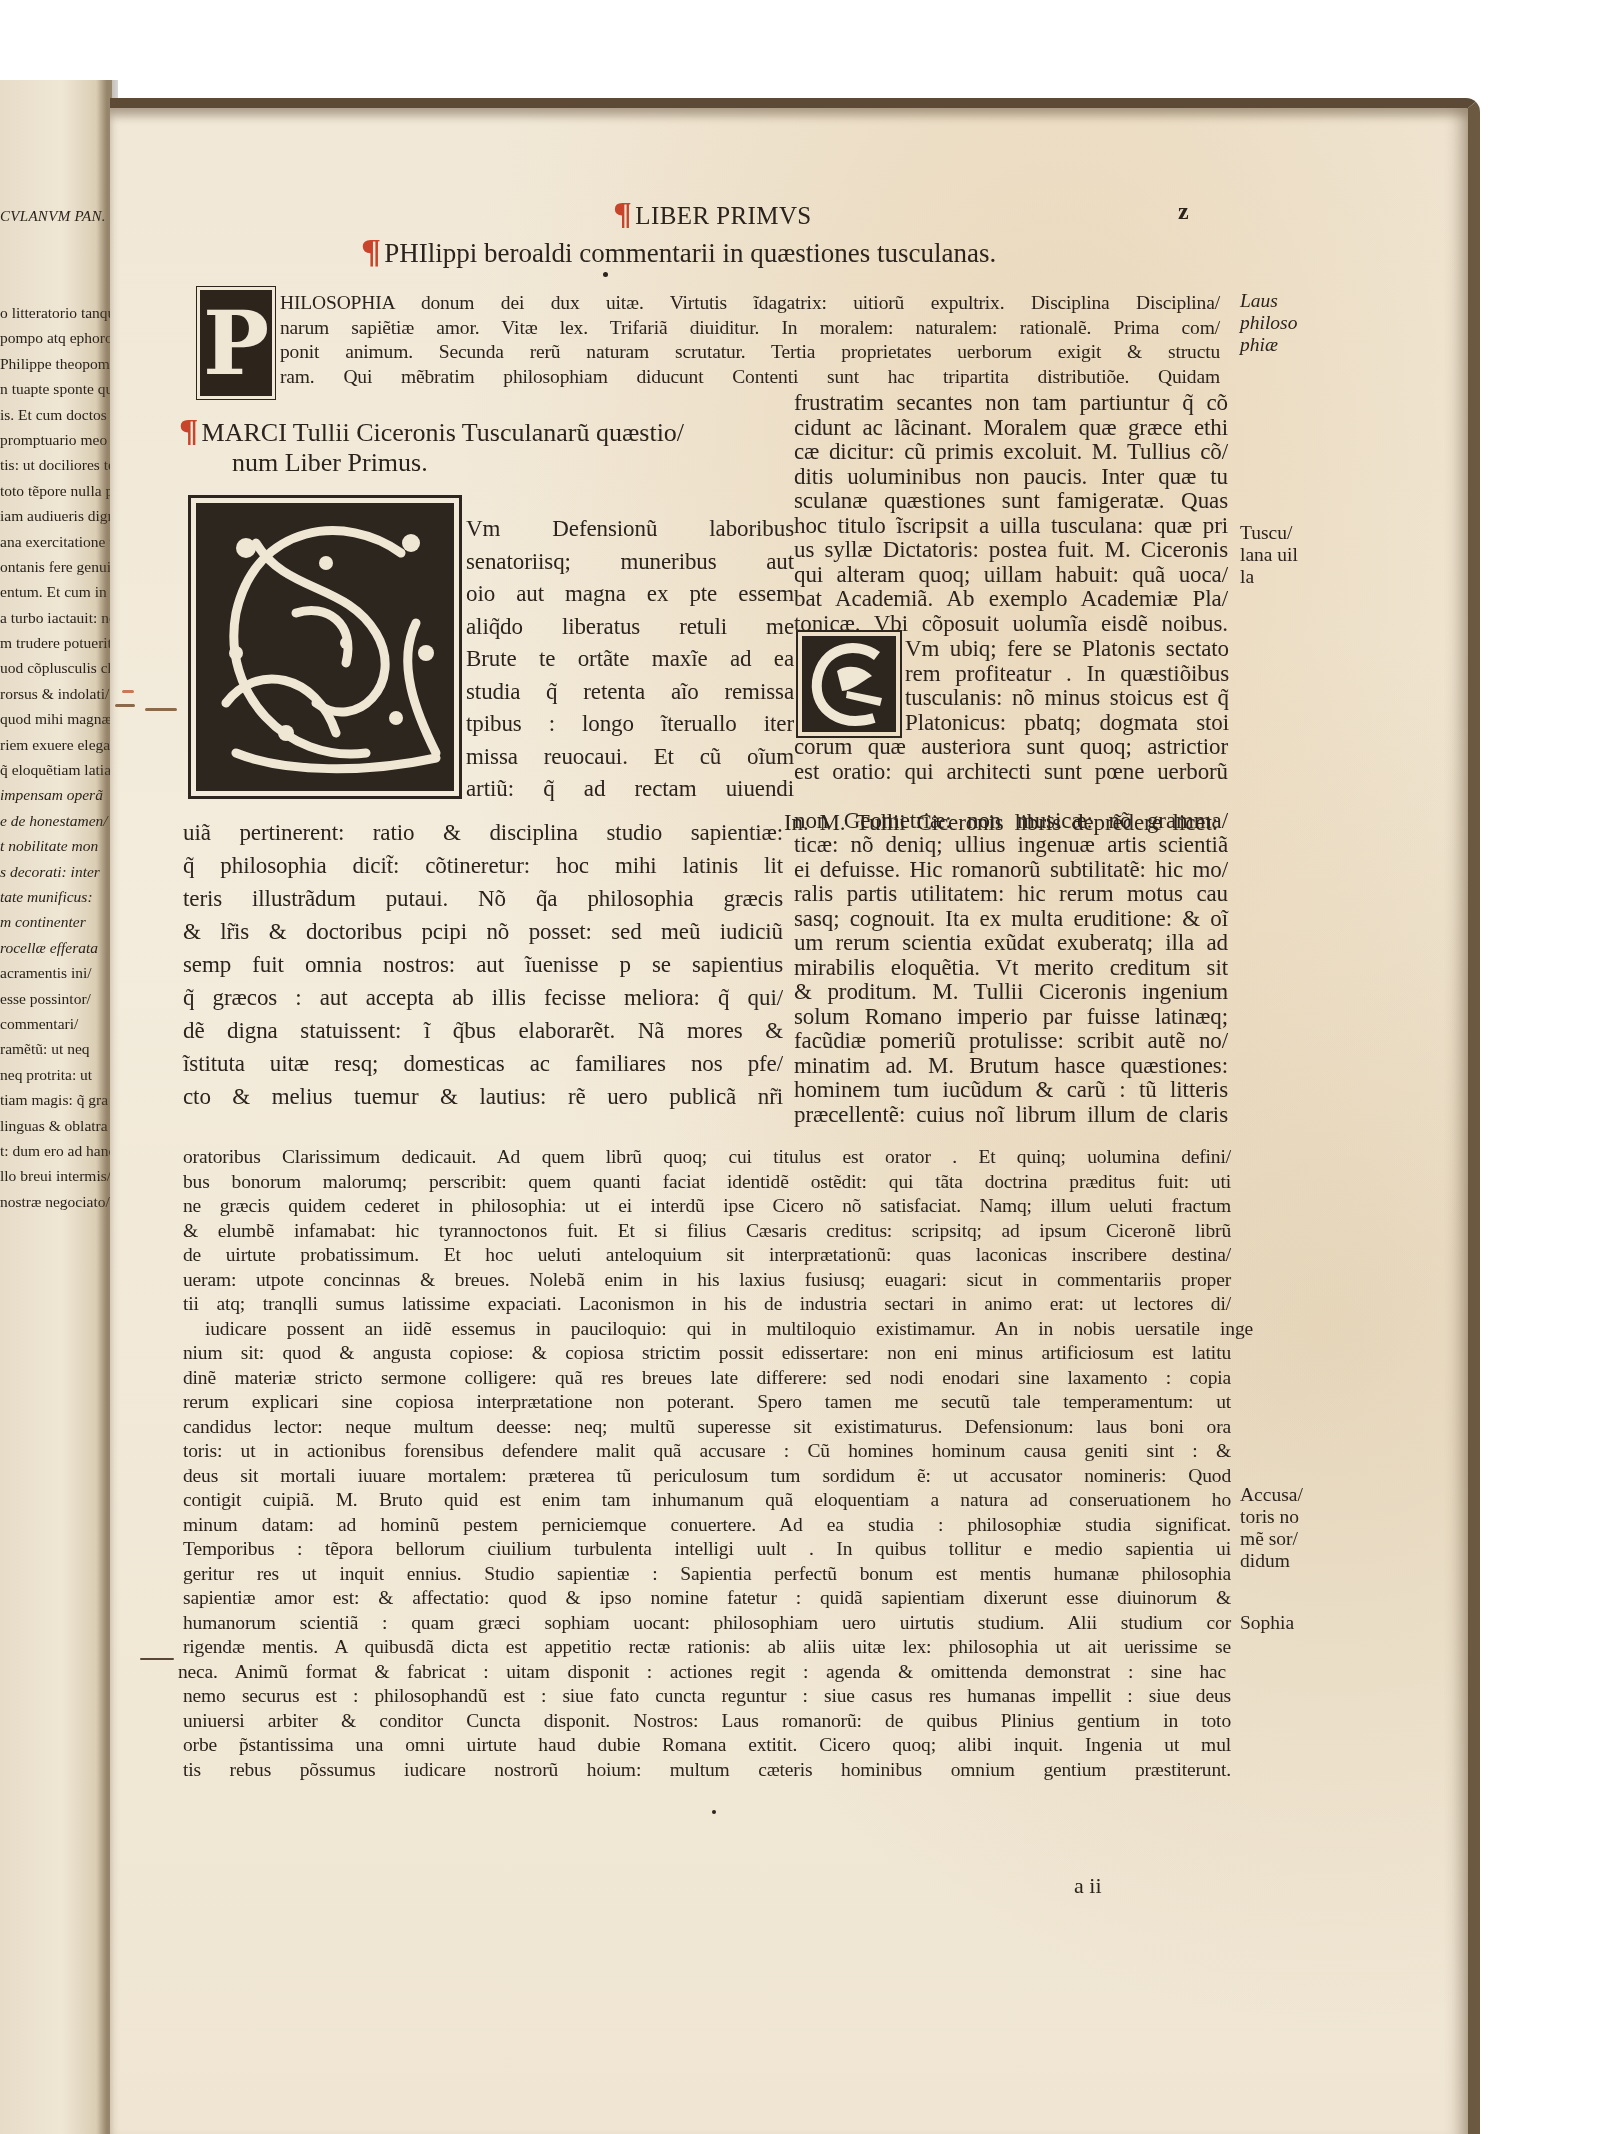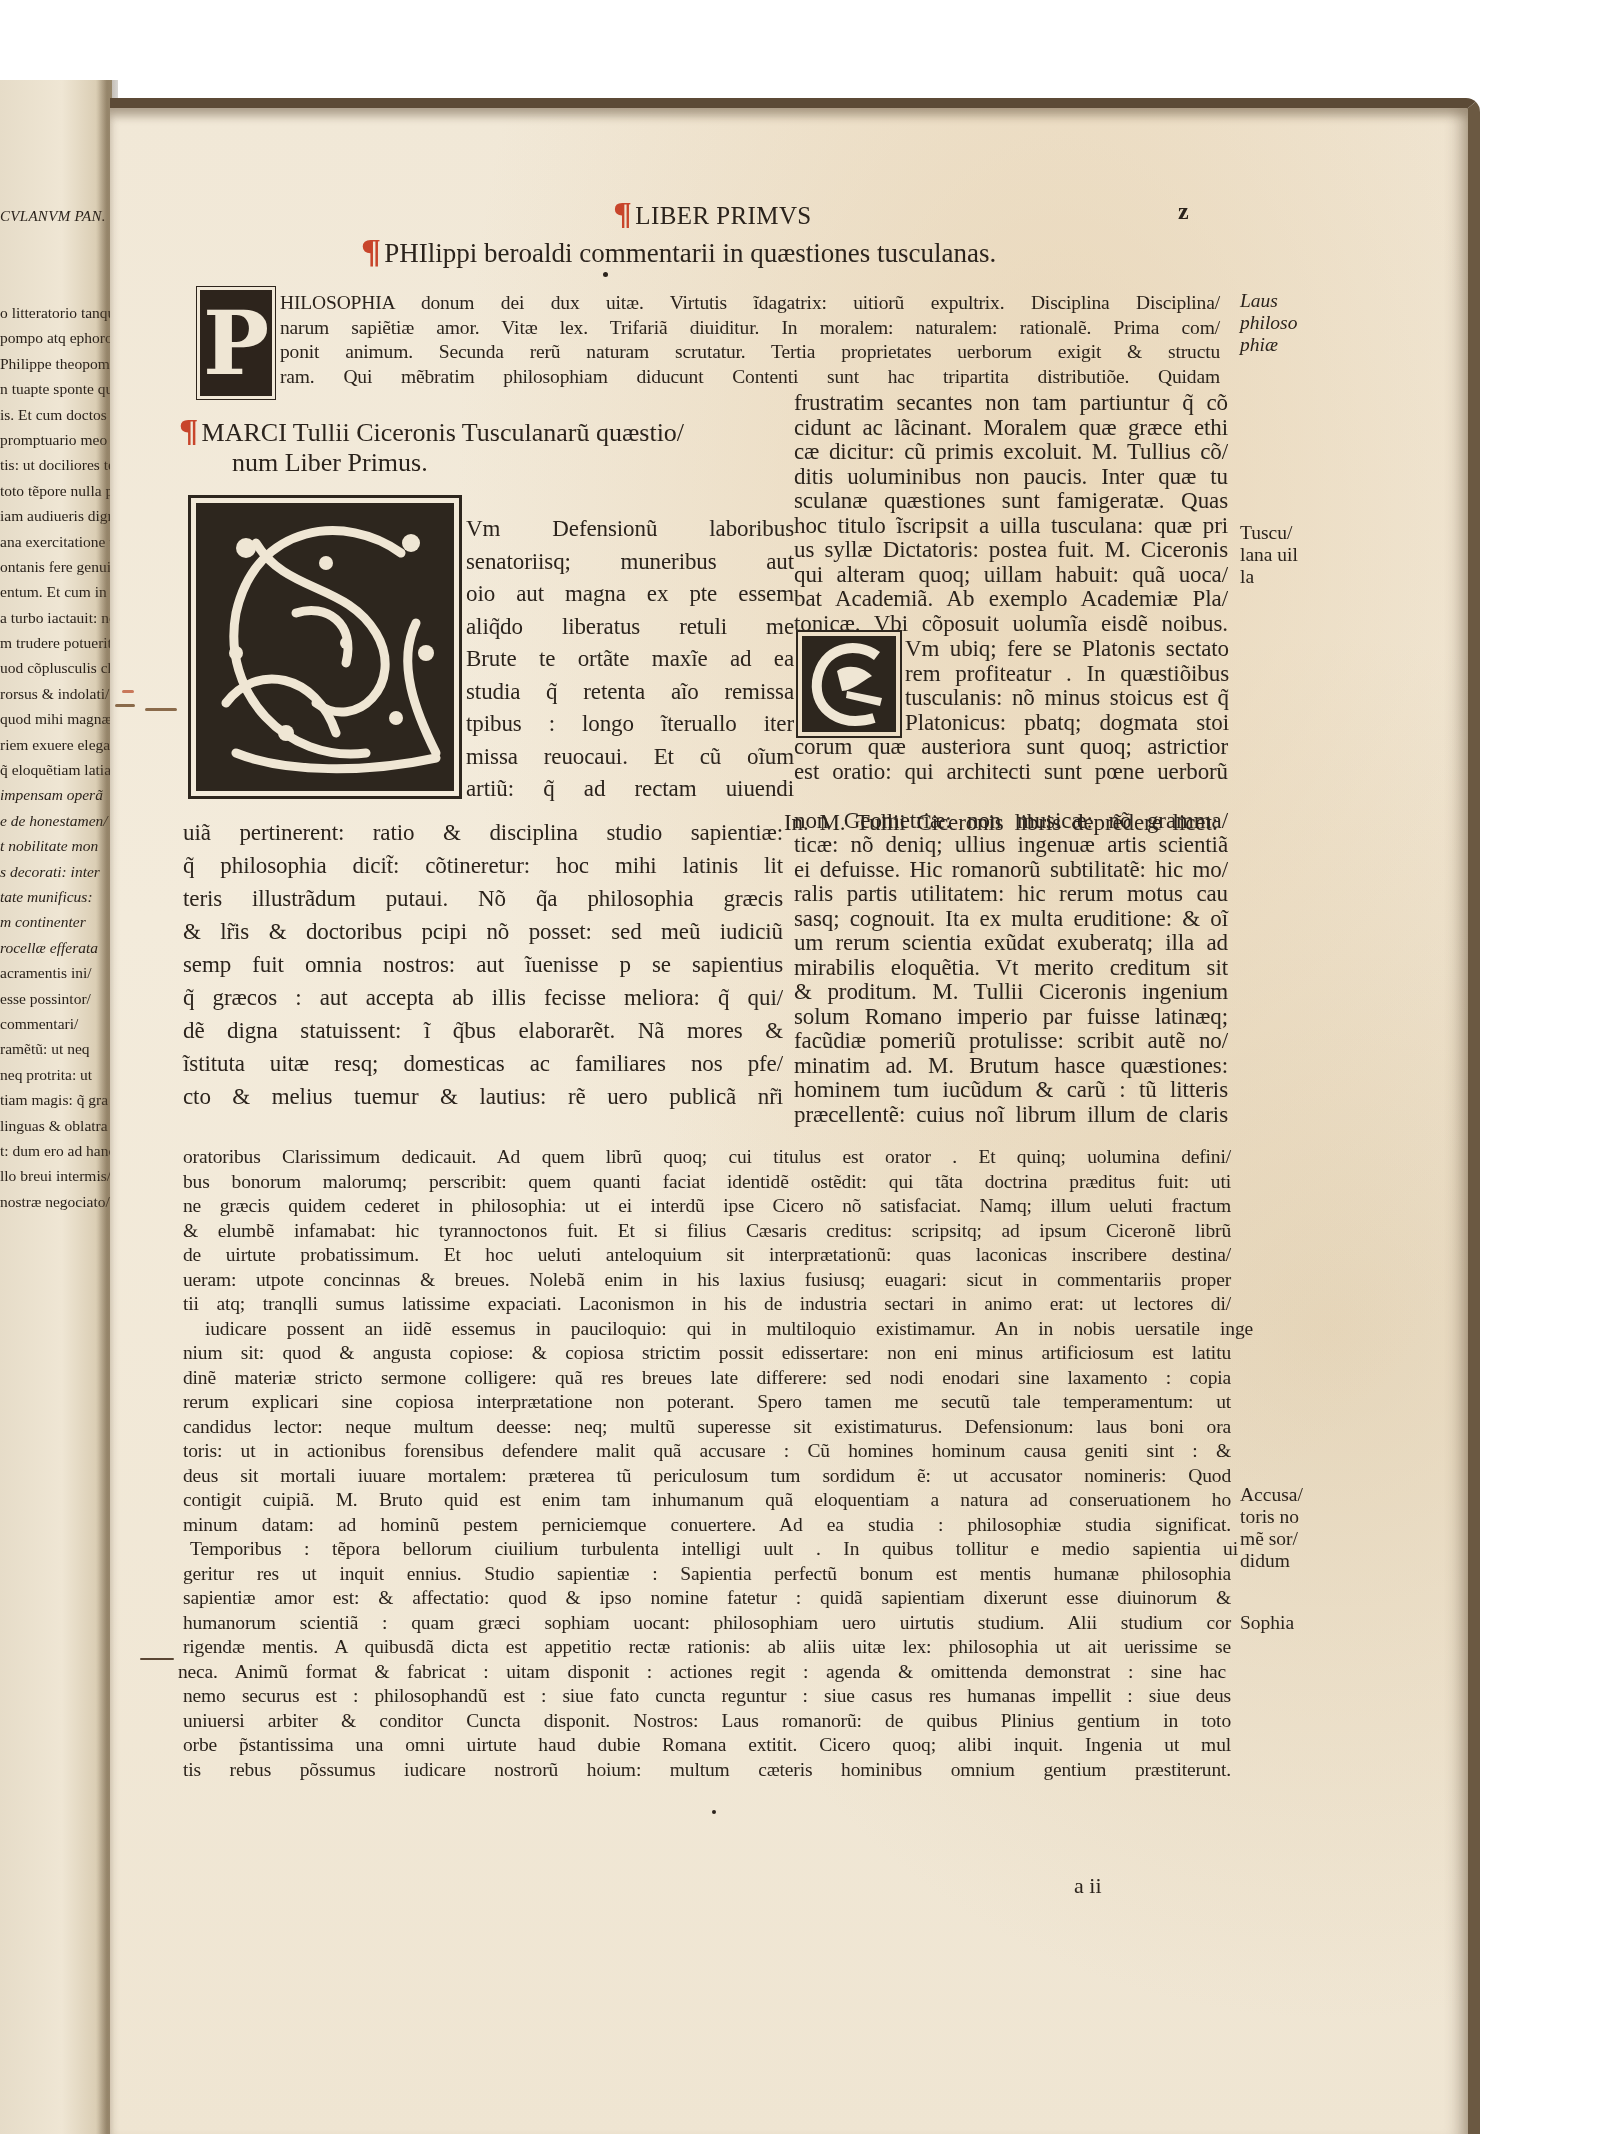--- a/index.html
+++ b/index.html
@@ -220,21 +220,21 @@
     <div class="t body-line" style="left: 183px; top: 1293px; width: 1048px; text-align: justify; text-align-last: justify;">tii atq; tranqlli sumus latissime expaciati. Laconismon in his de industria sectari in animo erat: ut lectores di/</div>
     <div class="t body-line" style="left: 189px; top: 1317.5px; width: 1048px; text-align: justify; text-align-last: justify; margin-left: 16px;">iudicare possent an iidẽ essemus in pauciloquio: qui in multiloquio existimamur. An in nobis uersatile inge</div>
     <div class="t body-line" style="left: 183px; top: 1342px; width: 1048px; text-align: justify; text-align-last: justify;">nium sit: quod &amp; angusta copiose: &amp; copiosa strictim possit edissertare: non eni minus artificiosum est latitu</div>
     <div class="t body-line" style="left: 183px; top: 1366.5px; width: 1048px; text-align: justify; text-align-last: justify;">dinẽ materiæ stricto sermone colligere: quã res breues late differere: sed nodi enodari sine laxamento : copia</div>
     <div class="t body-line" style="left: 183px; top: 1391px; width: 1048px; text-align: justify; text-align-last: justify;">rerum explicari sine copiosa interprætatione non poterant. Spero tamen me secutũ tale temperamentum: ut</div>
     <div class="t body-line" style="left: 183px; top: 1415.5px; width: 1048px; text-align: justify; text-align-last: justify;">candidus lector: neque multum deesse: neq; multũ superesse sit existimaturus.  Defensionum: laus boni ora</div>
     <div class="t body-line" style="left: 183px; top: 1440px; width: 1048px; text-align: justify; text-align-last: justify;">toris: ut in actionibus forensibus defendere malit quã accusare : Cũ homines hominum causa geniti sint : &amp;</div>
     <div class="t body-line" style="left: 183px; top: 1464.5px; width: 1048px; text-align: justify; text-align-last: justify;">deus sit mortali iuuare mortalem: præterea tũ periculosum tum sordidum ẽ: ut accusator nomineris: Quod</div>
     <div class="t body-line" style="left: 183px; top: 1489px; width: 1048px; text-align: justify; text-align-last: justify;">contigit cuipiã. M. Bruto quid est enim tam inhumanum quã eloquentiam a natura ad conseruationem ho</div>
     <div class="t body-line" style="left: 183px; top: 1513.5px; width: 1048px; text-align: justify; text-align-last: justify;">minum datam: ad hominũ pestem perniciemque conuertere.   Ad ea studia : philosophiæ studia significat.</div>
-    <div class="t body-line" style="left: 183px; top: 1538px; width: 1048px; text-align: justify; text-align-last: justify; margin-left: 7px;">Temporibus : tẽpora bellorum ciuilium turbulenta intelligi uult . In quibus tollitur e medio sapientia ui</div>
+    <div class="t body-line" style="left: 183px; top: 1538px; width: 1048px; text-align: justify; text-align-last: justify;">Temporibus : tẽpora bellorum ciuilium turbulenta intelligi uult . In quibus tollitur e medio sapientia ui</div>
     <div class="t body-line" style="left: 183px; top: 1562.5px; width: 1048px; text-align: justify; text-align-last: justify;">geritur res ut inquit ennius.  Studio sapientiæ : Sapientia perfectũ bonum est mentis humanæ philosophia</div>
     <div class="t body-line" style="left: 183px; top: 1587px; width: 1048px; text-align: justify; text-align-last: justify;">sapientiæ amor est: &amp; affectatio: quod &amp; ipso nomine fatetur : quidã sapientiam dixerunt esse diuinorum &amp;</div>
     <div class="t body-line" style="left: 183px; top: 1611.5px; width: 1048px; text-align: justify; text-align-last: justify;">humanorum scientiã : quam græci sophiam uocant: philosophiam uero uirtutis studium. Alii studium cor</div>
     <div class="t body-line" style="left: 183px; top: 1636px; width: 1048px; text-align: justify; text-align-last: justify;">rigendæ mentis. A quibusdã dicta est appetitio rectæ rationis: ab aliis uitæ lex: philosophia ut ait uerissime se</div>
     <div class="t body-line" style="left: 178px; top: 1660.5px; width: 1048px; text-align: justify; text-align-last: justify;">neca. Animũ format &amp; fabricat : uitam disponit : actiones regit : agenda &amp; omittenda demonstrat : sine hac</div>
     <div class="t body-line" style="left: 183px; top: 1685px; width: 1048px; text-align: justify; text-align-last: justify;">nemo securus est : philosophandũ est : siue fato cuncta reguntur : siue casus res humanas impellit : siue deus</div>
     <div class="t body-line" style="left: 183px; top: 1709.5px; width: 1048px; text-align: justify; text-align-last: justify;">uniuersi arbiter &amp; conditor Cuncta disponit.  Nostros: Laus romanorũ: de quibus Plinius gentium in toto</div>
     <div class="t body-line" style="left: 183px; top: 1734px; width: 1048px; text-align: justify; text-align-last: justify;">orbe p̃stantissima una omni uirtute haud dubie Romana extitit. Cicero quoq; alibi inquit. Ingenia ut mul</div>
     <div class="t body-line" style="left: 183px; top: 1758.5px; width: 1048px; text-align: justify; text-align-last: justify;">tis rebus põssumus iudicare nostrorũ hoium: multum cæteris hominibus omnium gentium præstiterunt.</div>
   </div>

